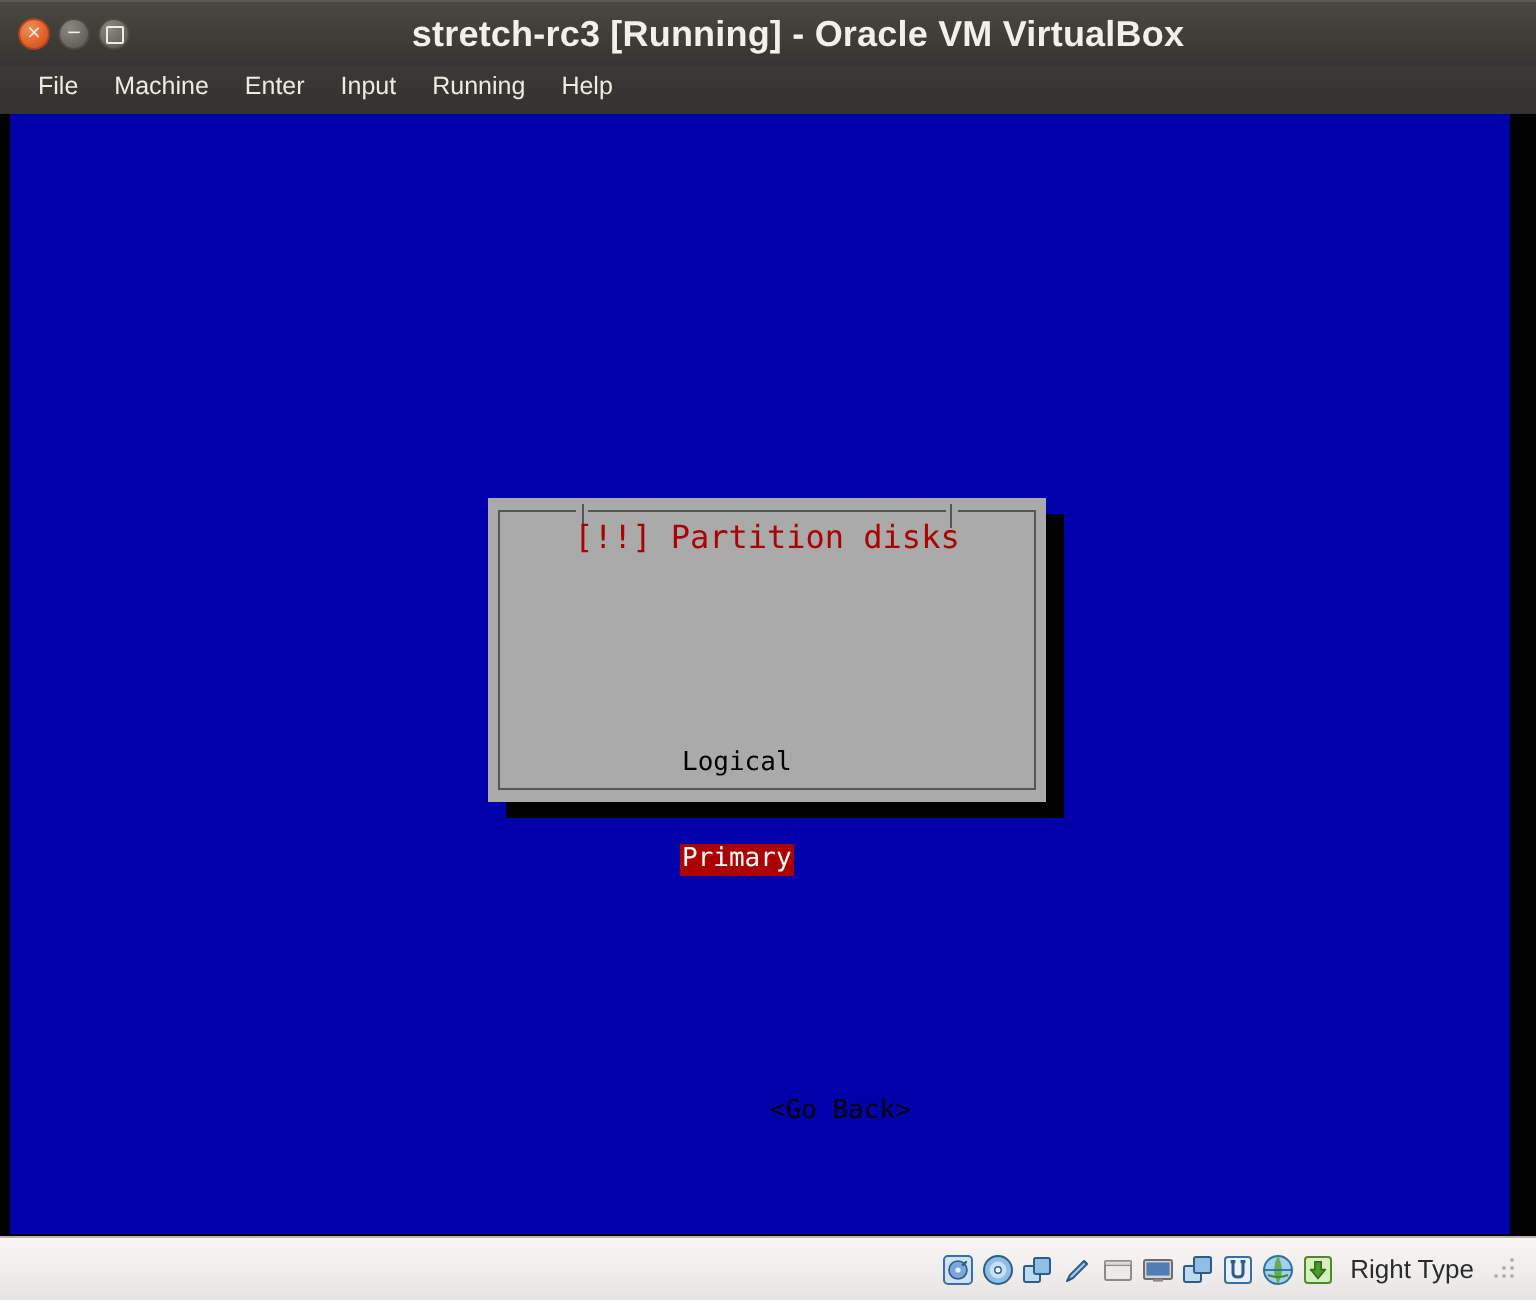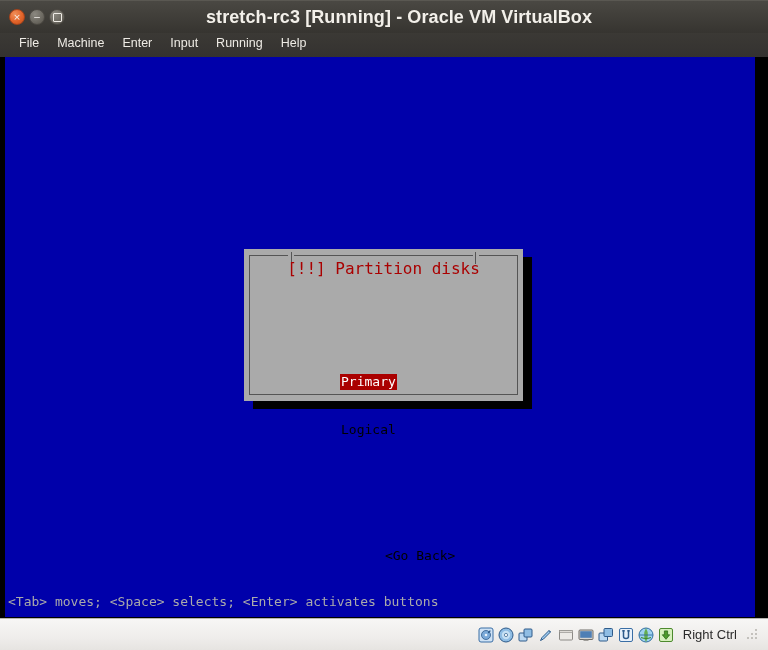--- a/index.html
+++ b/index.html
@@ -308,31 +308,30 @@
         <div class="dlg-inner"></div>
         <div class="dlg-title-mask-l"></div>
         <div class="dlg-title-mask-r"></div>
         <div class="dlg-title-cap-l"></div>
         <div class="dlg-title-cap-r"></div>
         <div class="dlg-title-text">[!!] Partition disks</div>
 
         <div class="dlg-body">
 
           <div class="dlg-choices">
+            <div><span class="choice unselected">Logical</span></div>
             <div><span class="choice selected">Primary</span></div>
-            <div><span class="choice unselected">Logical</span></div>
           </div>
 
           <div class="dlg-button-row">
             <span class="dlg-button">&lt;Go Back&gt;</span>
           </div>
         </div>
       </div>
 
-      <div class="helpline">&lt;Tab&gt; moves; &lt;Space&gt; selects; &lt;Enter&gt; activates buttons</div>
     </div>
   </div>
 
   <div class="statusbar">
     <div class="status-icons">
 
       <div class="sicon">
         <svg width="16" height="16" viewBox="0 0 16 16">
           <rect x="1" y="1" width="14" height="14" rx="2" fill="#cfe2f5" stroke="#3a6ea5" stroke-width="1"></rect>
           <circle cx="8" cy="8" r="4.5" fill="#7aa9d8" stroke="#2f5b8a" stroke-width="0.8"></circle>
@@ -405,21 +404,21 @@
 
       <div class="sicon">
         <svg width="16" height="16" viewBox="0 0 16 16">
           <rect x="1.5" y="1.5" width="13" height="13" rx="1.5" fill="#d6f0bd" stroke="#4d8a2e" stroke-width="1"></rect>
           <path d="M8 12.3 L4.3 7.8 L6.4 7.8 L6.4 3.9 L9.6 3.9 L9.6 7.8 L11.7 7.8 Z" fill="#4d9a2c" stroke="#2f6b1b" stroke-width="0.8" stroke-linejoin="round"></path>
         </svg>
       </div>
 
     </div>
 
-    <div class="hostkey">Right Ctrl</div>
+    <div class="hostkey">Right Type</div>
 
     <div class="resize-grip">
       <i style="left:9px; top:1px;"></i>
       <i style="left:5px; top:5px;"></i>
         <i style="left:9px; top:5px;"></i>
       <i style="left:1px; top:9px;"></i>
         <i style="left:5px; top:9px;"></i>
         <i style="left:9px; top:9px;"></i>
     </div>
   </div>

